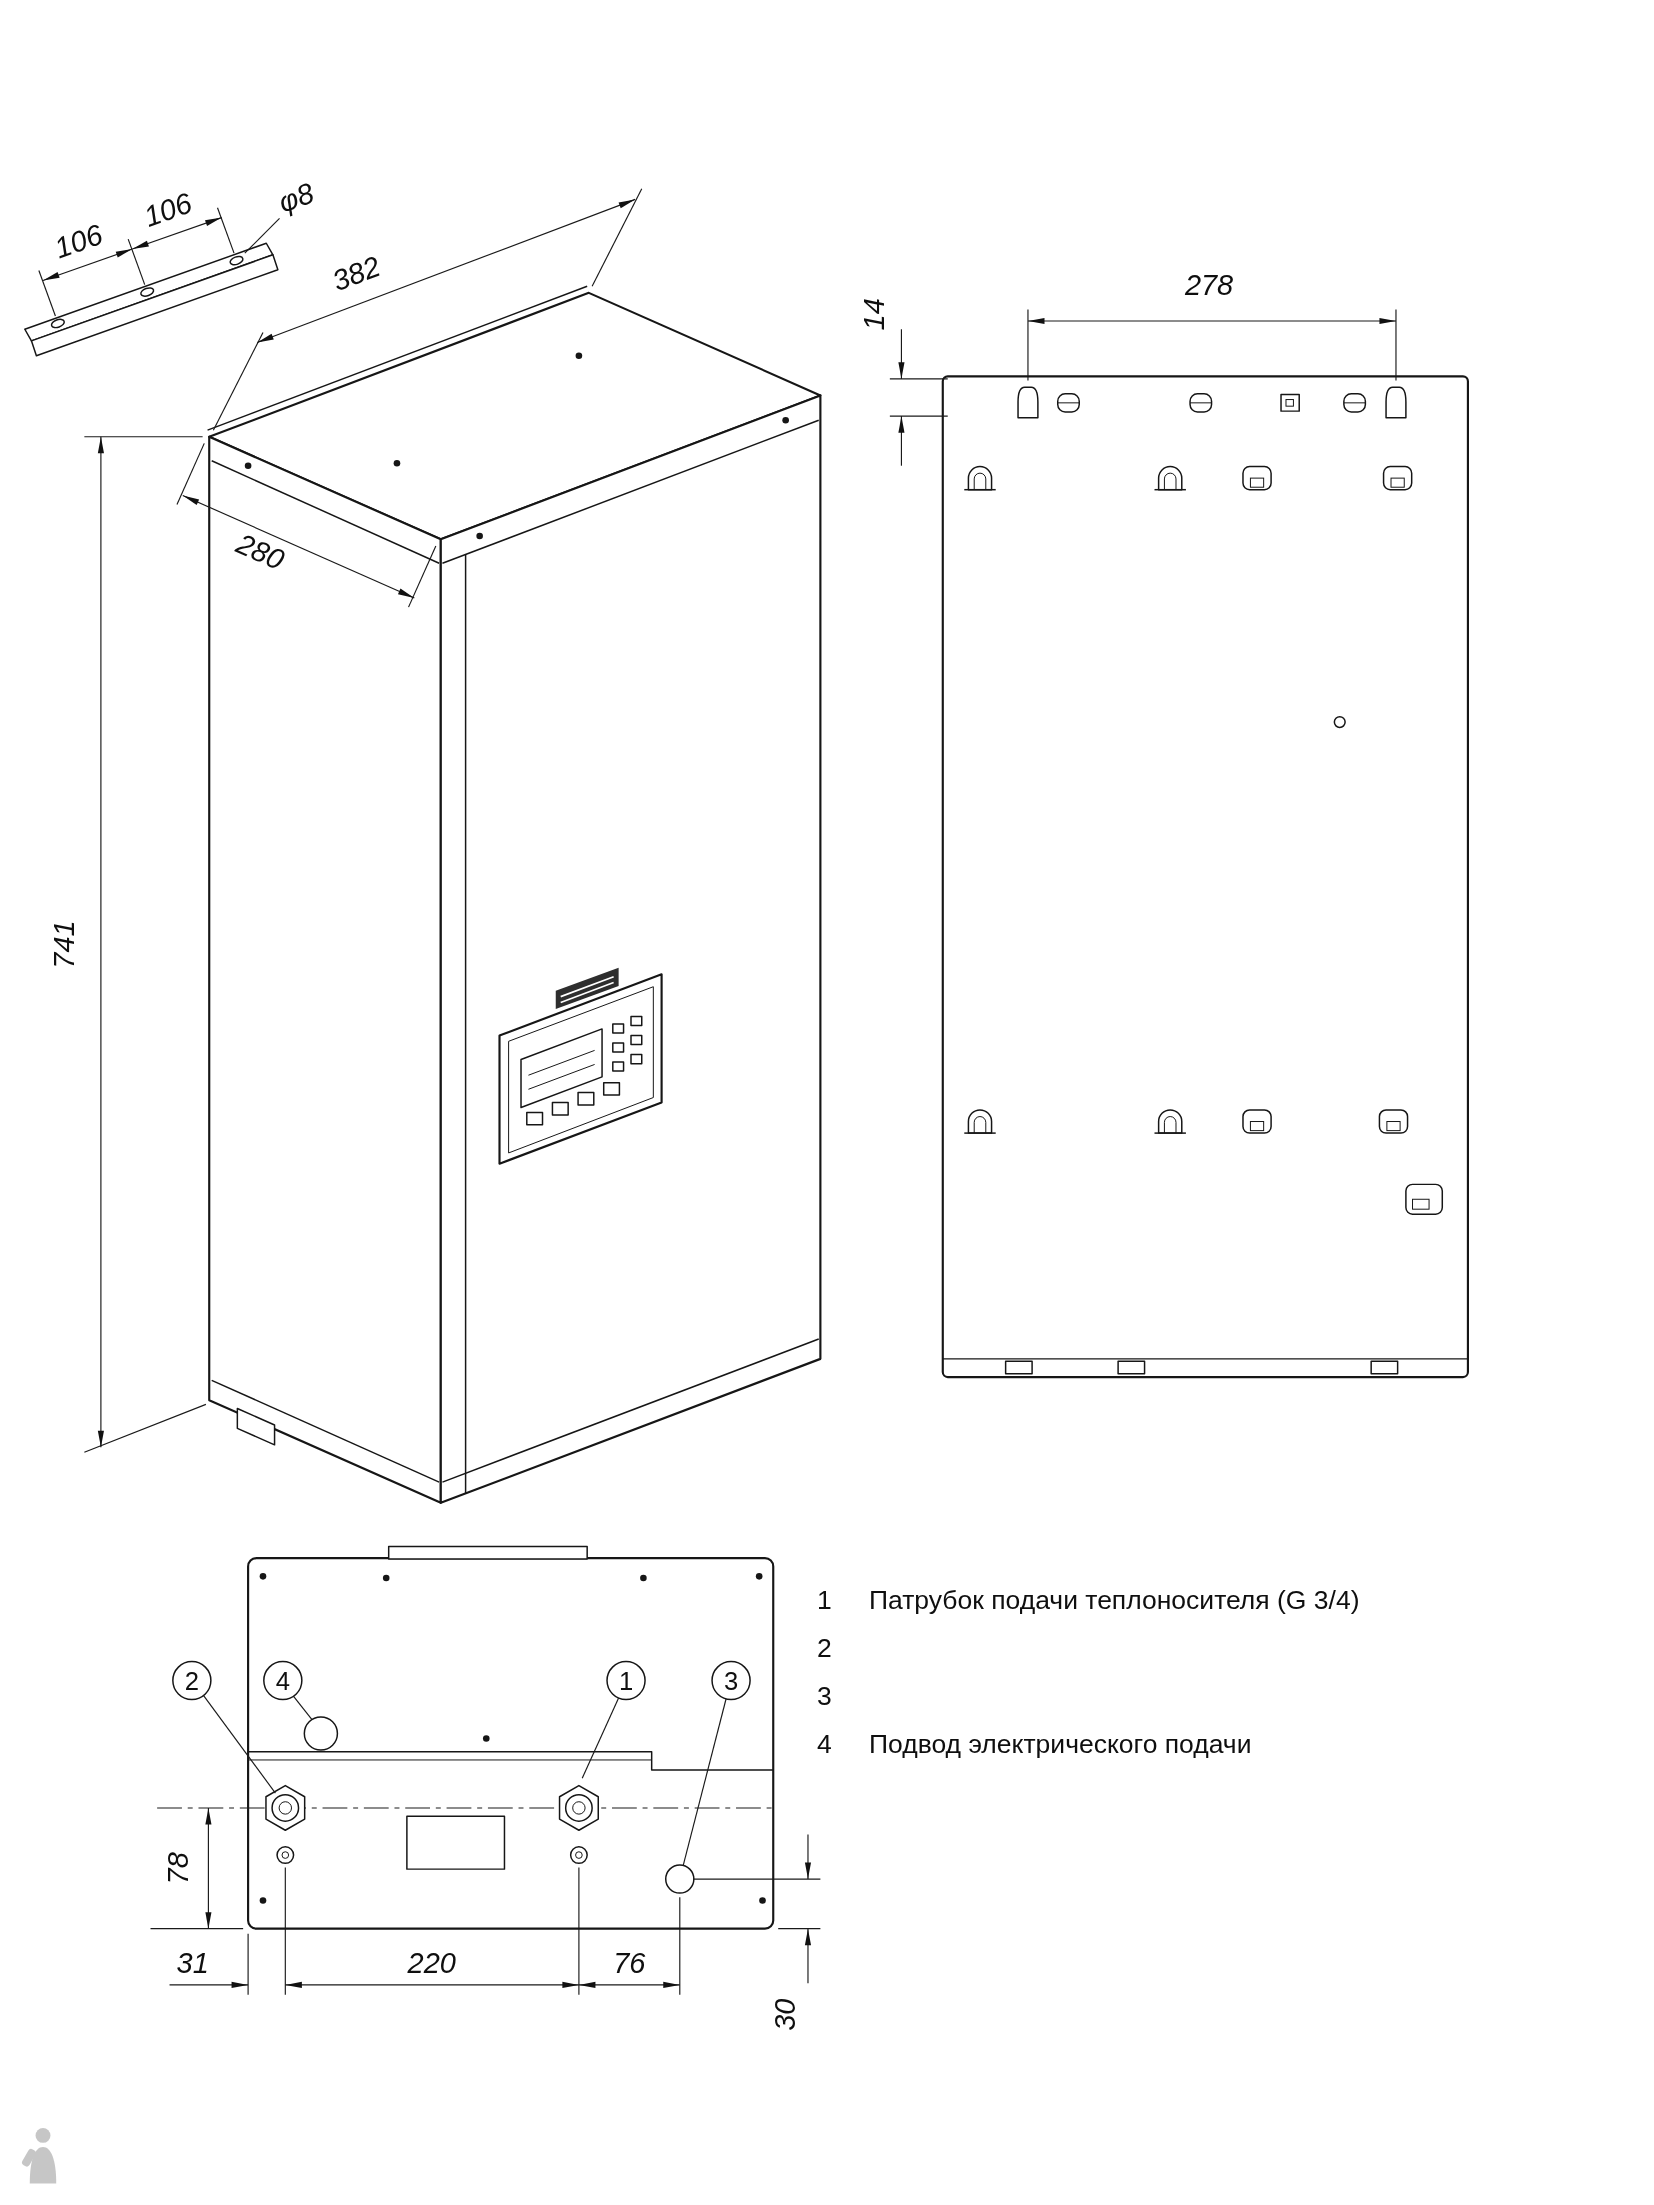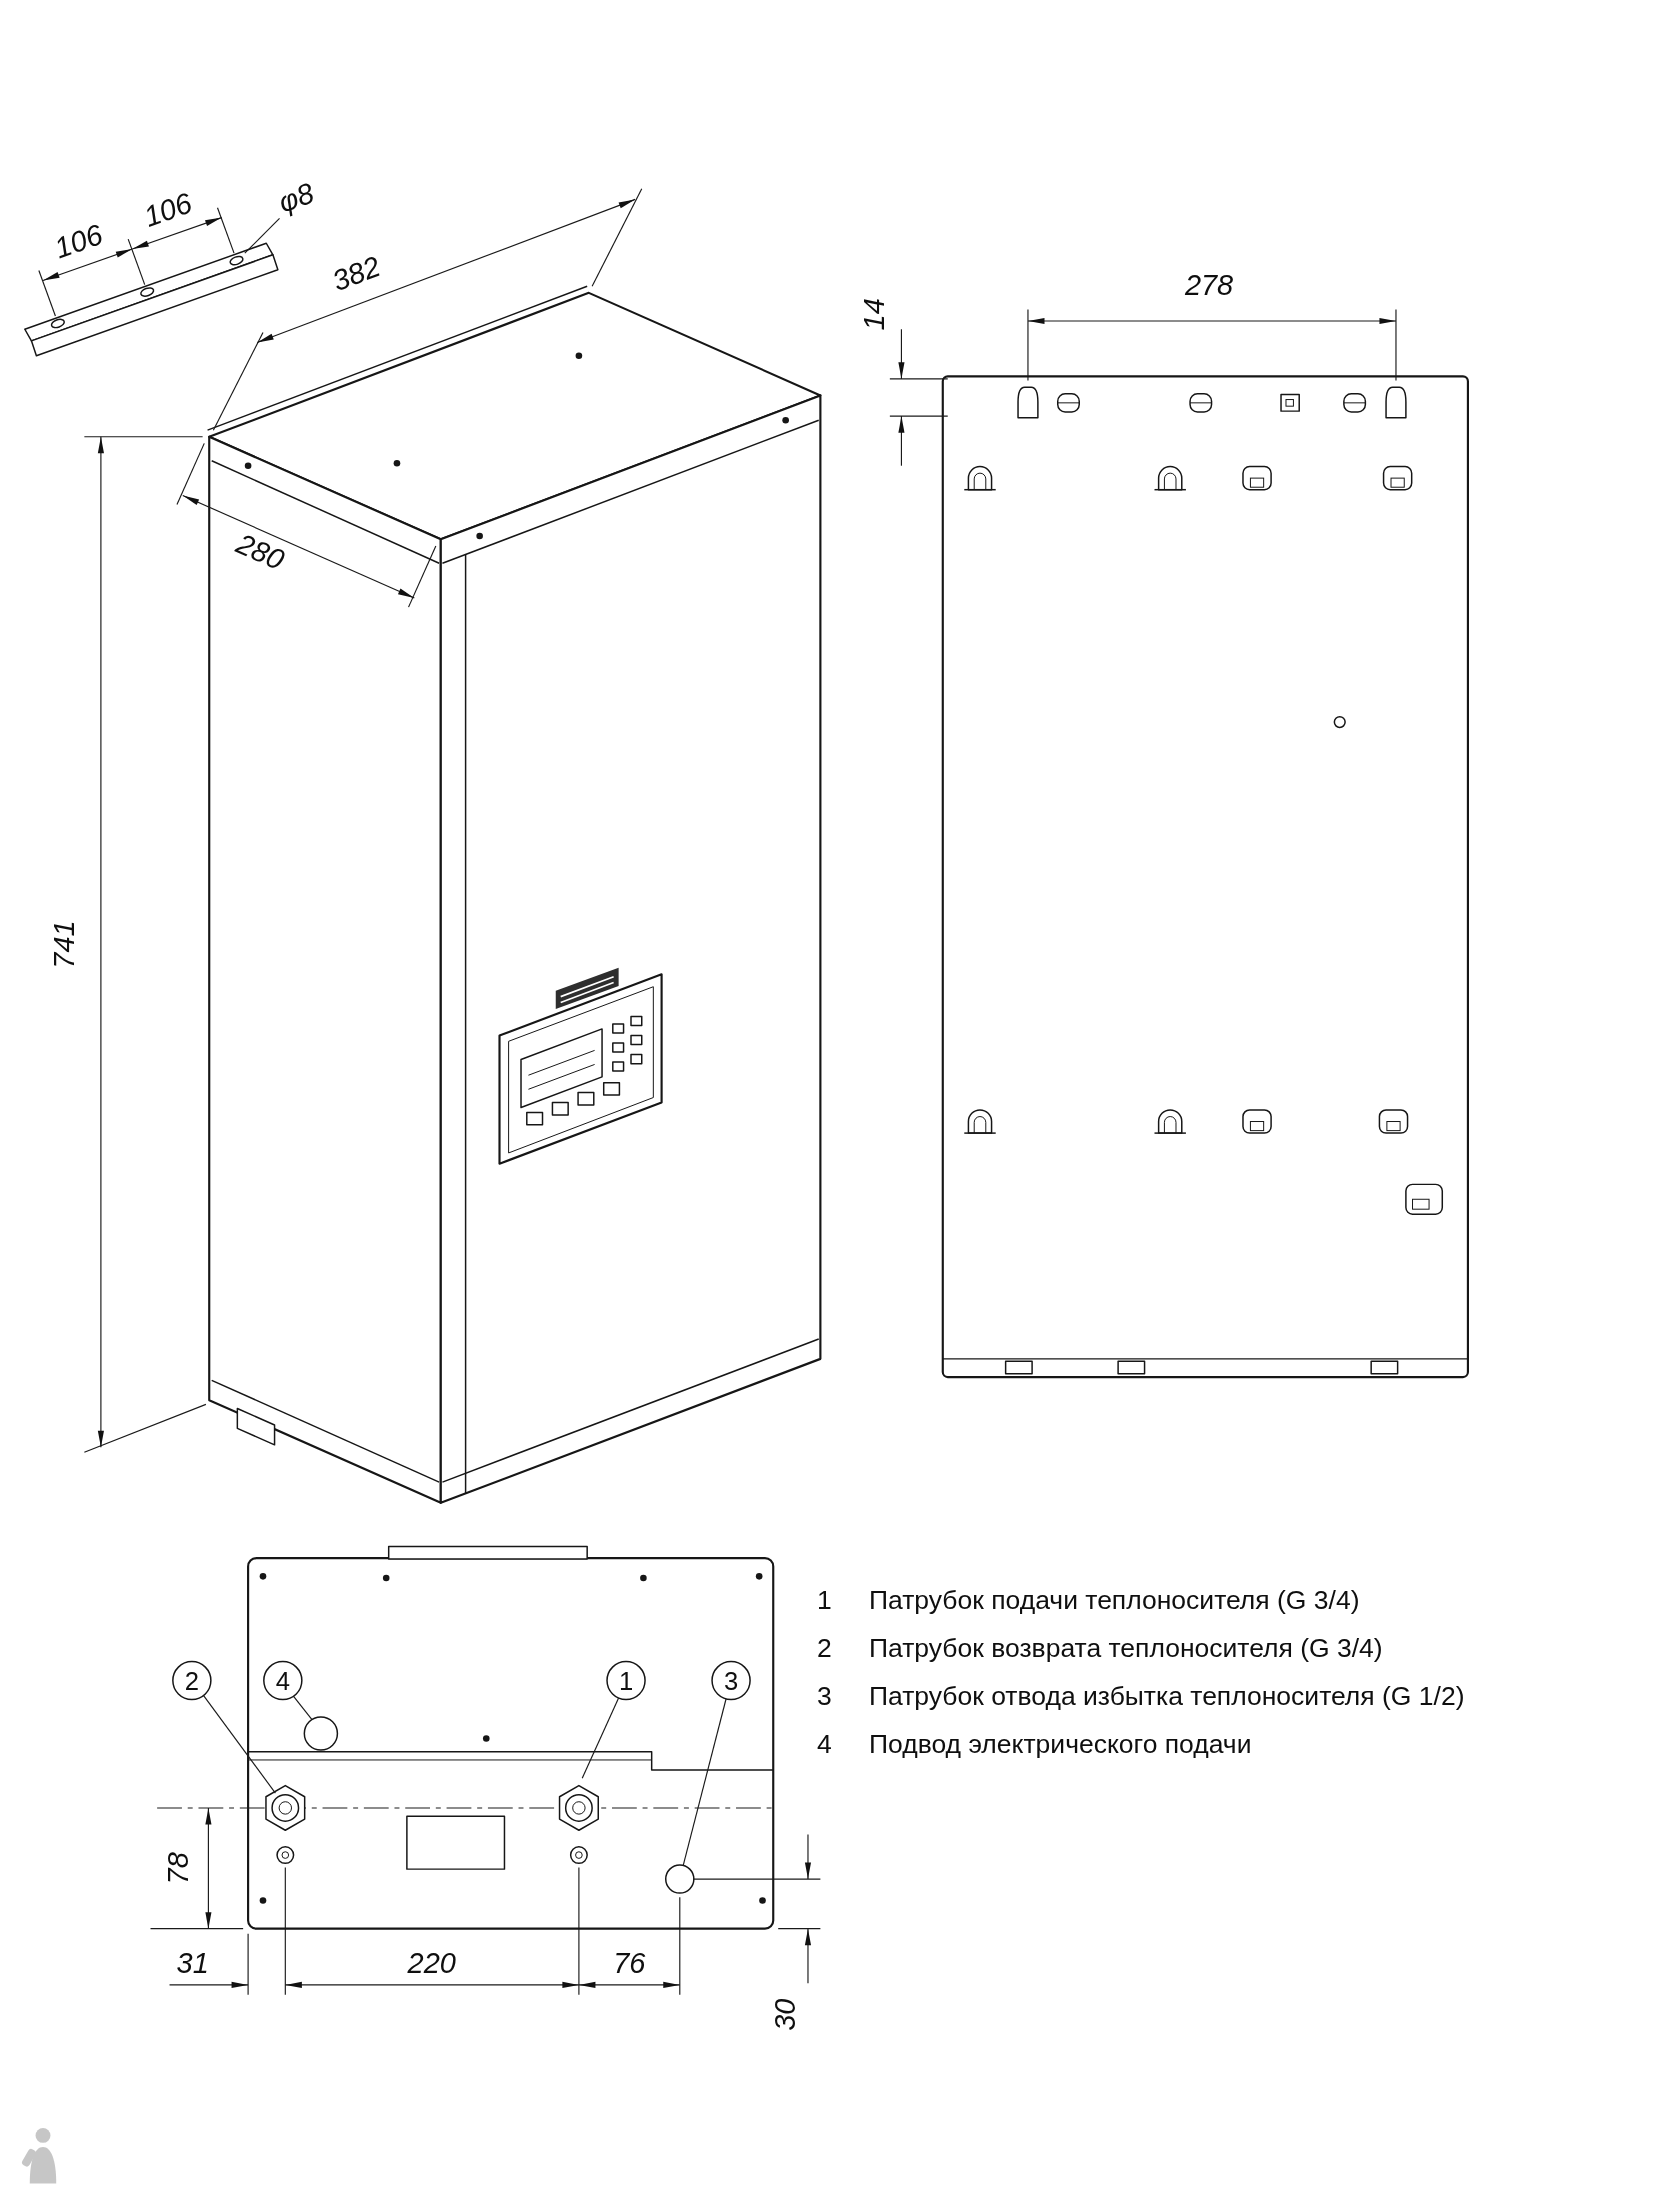--- a/index.html
+++ b/index.html
@@ -266,25 +266,23 @@
   </g>
 </svg>
 
   <div class="legend">
     <div class="legend-row">
       <span class="legend-num">1</span>
       <span class="legend-text">Патрубок подачи теплоносителя (G 3/4)</span>
     </div>
     <div class="legend-row">
       <span class="legend-num">2</span>
-      <span class="legend-text">Патрубок возврата теплоносителя (G 3/4)</span>
     </div>
     <div class="legend-row">
       <span class="legend-num">3</span>
-      <span class="legend-text">Патрубок отвода избытка теплоносителя (G 1/2)</span>
     </div>
     <div class="legend-row">
       <span class="legend-num">4</span>
       <span class="legend-text">Подвод электрического подачи</span>
     </div>
   </div>
 
 </div>
 
 

